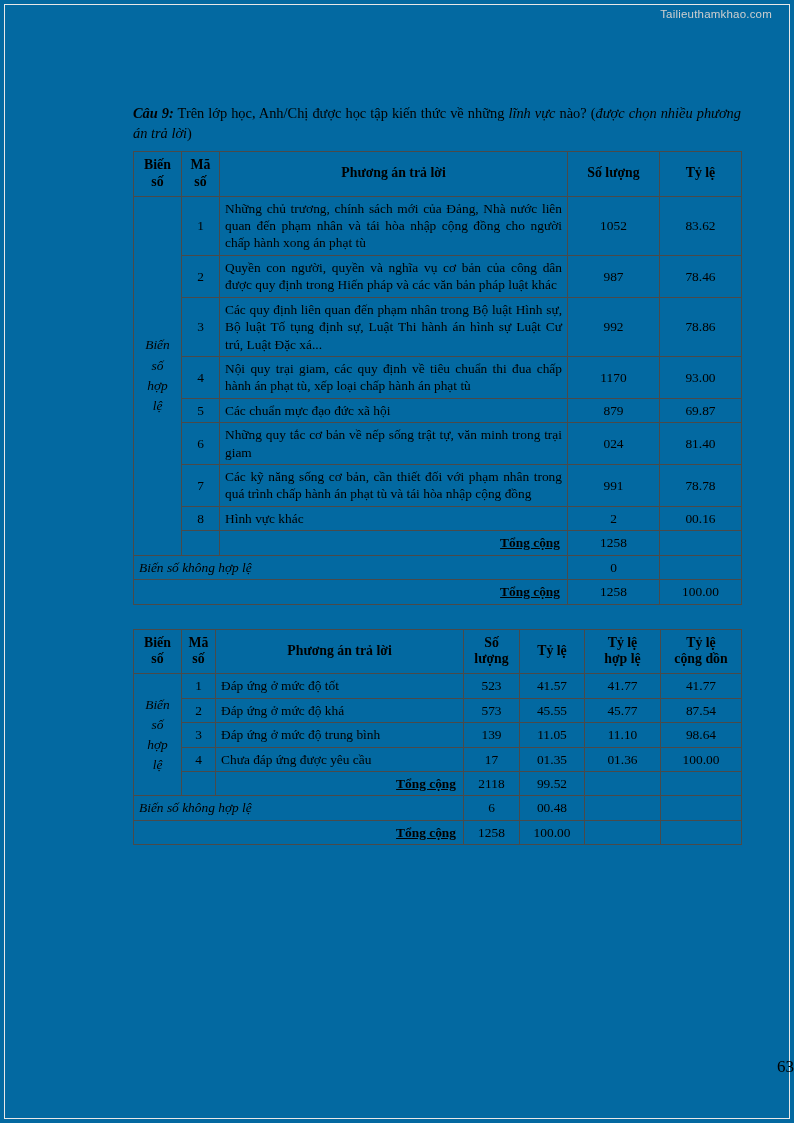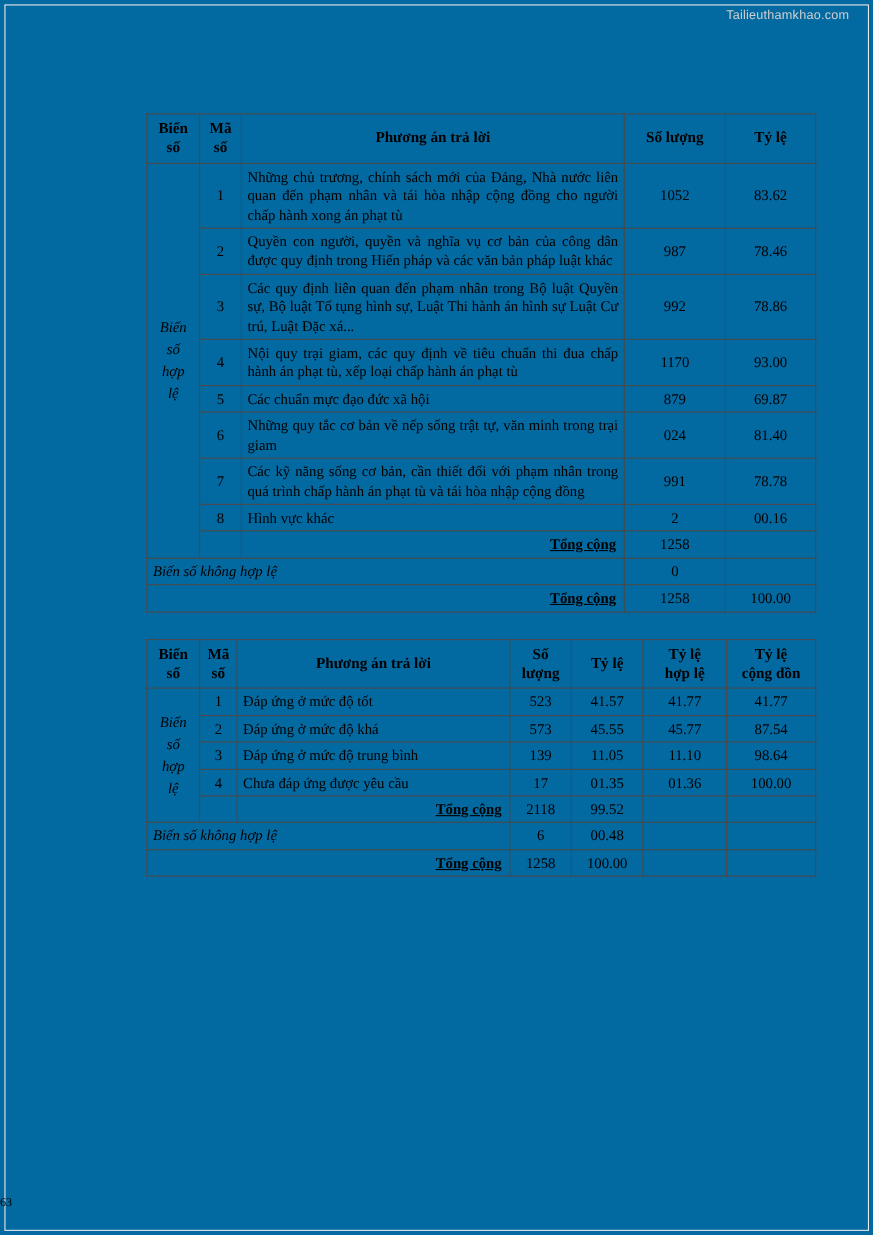--- a/index.html
+++ b/index.html
@@ -93,36 +93,39 @@
   }
   .invalid-lbl {
     font-style: italic;
     text-align: left;
     padding-left: 6px;
   }
   .page-number {
     position: absolute;
     left: 0;
     right: 0;
-    top: 1087px;
-    text-align: left;
-    font-size: 11px;
+    top: 1057px;
+    text-align: right;
+    font-size: 17px;
   }
   .gap { height: 24px; }
 </style>
 </head>
 <body>
 
 <div class="page">
   <div class="scan-edge"></div>
 
   <div class="watermark">Tailieuthamkhao.com</div>
 
   <div class="content">
 
+    <p class="question">
+      <span class="q-label">Câu 9:</span><span> Trên lớp học, Anh/Chị được học tập kiến thức về những </span><span class="ital">lĩnh vực</span><span> nào? (</span><span class="ital">được chọn nhiều phương án trả lời</span><span>)</span>
+    </p>
 
     <table class="survey">
       <colgroup>
         <col style="width:48px">
         <col style="width:38px">
         <col style="width:348px">
         <col style="width:92px">
         <col style="width:82px">
       </colgroup>
       <thead>
@@ -154,21 +157,21 @@
           <td class="c-num">83.62</td>
         </tr>
         <tr>
           <td class="c-code">2</td>
           <td class="c-text">Quyền con người, quyền và nghĩa vụ cơ bản của công dân được quy định trong Hiến pháp và các văn bản pháp luật khác</td>
           <td class="c-num">987</td>
           <td class="c-num">78.46</td>
         </tr>
         <tr>
           <td class="c-code">3</td>
-          <td class="c-text">Các quy định liên quan đến phạm nhân trong Bộ luật Quyền sự, Bộ luật Tố tụng hình sự, Luật Thi hành án hình sự Luật Cư trú, Luật Đặc xá...</td>
+          <td class="c-text">Các quy định liên quan đến phạm nhân trong Bộ luật Hình sự, Bộ luật Tố tụng định sự, Luật Thi hành án hình sự Luật Cư trú, Luật Đặc xá...</td>
           <td class="c-num">992</td>
           <td class="c-num">78.86</td>
         </tr>
         <tr>
           <td class="c-code">4</td>
           <td class="c-text">Nội quy trại giam, các quy định về tiêu chuẩn thi đua chấp hành án phạt tù, xếp loại chấp hành án phạt tù</td>
           <td class="c-num">1170</td>
           <td class="c-num">93.00</td>
         </tr>
         <tr>

